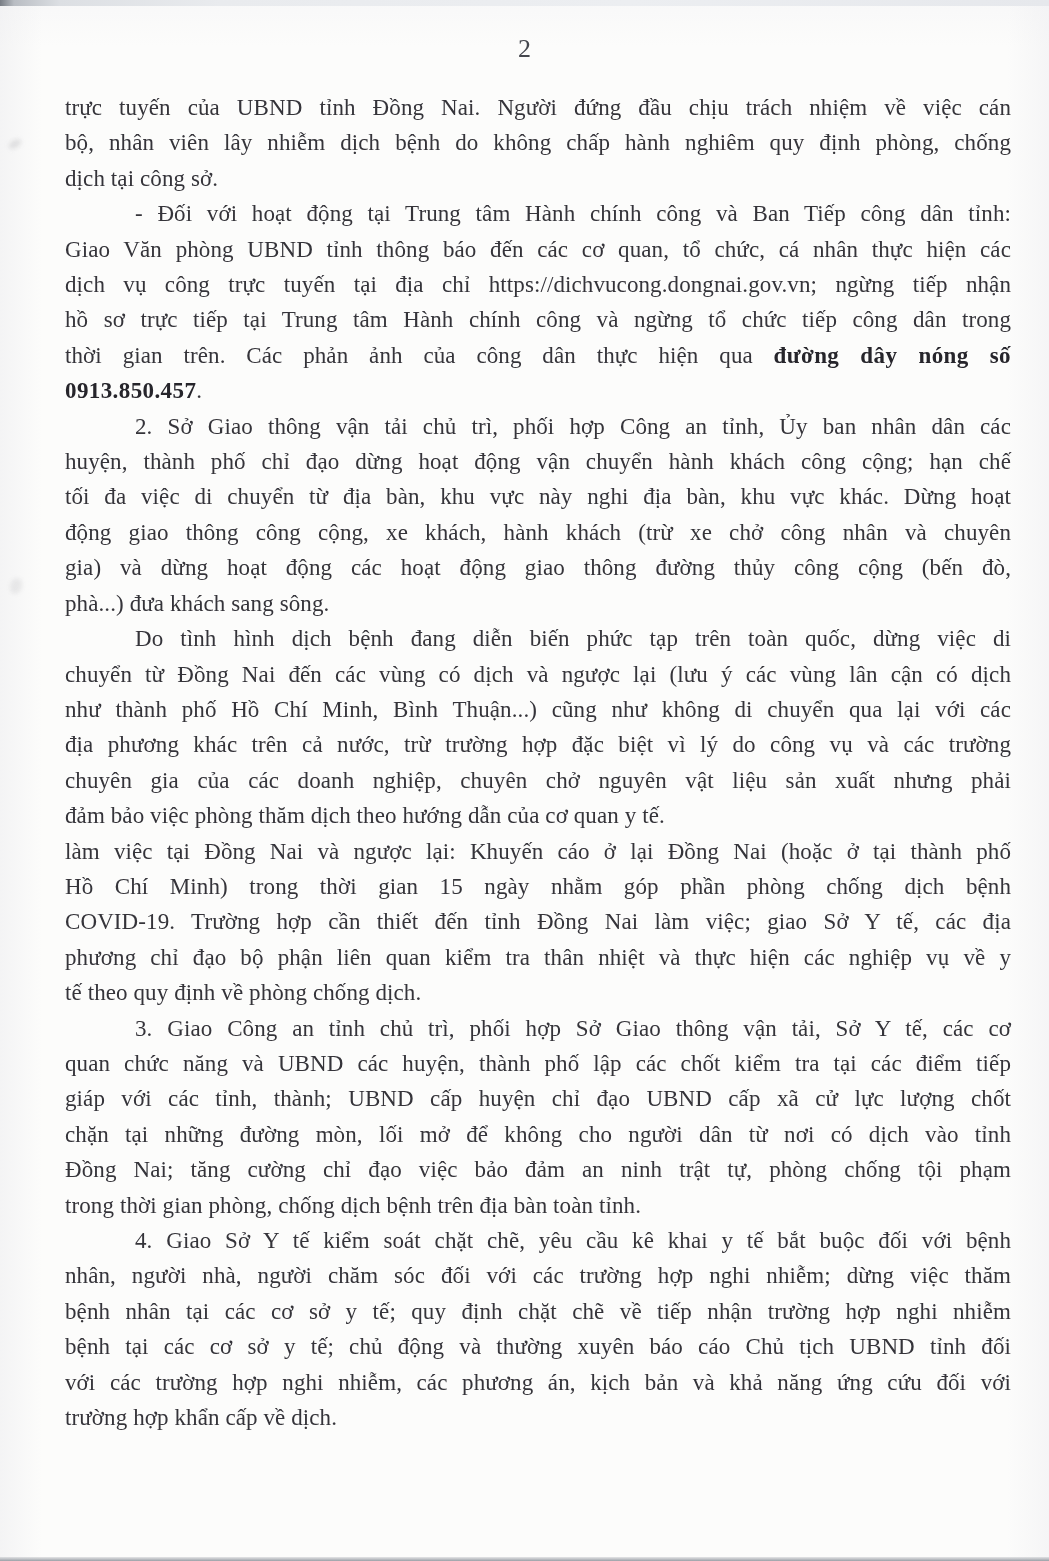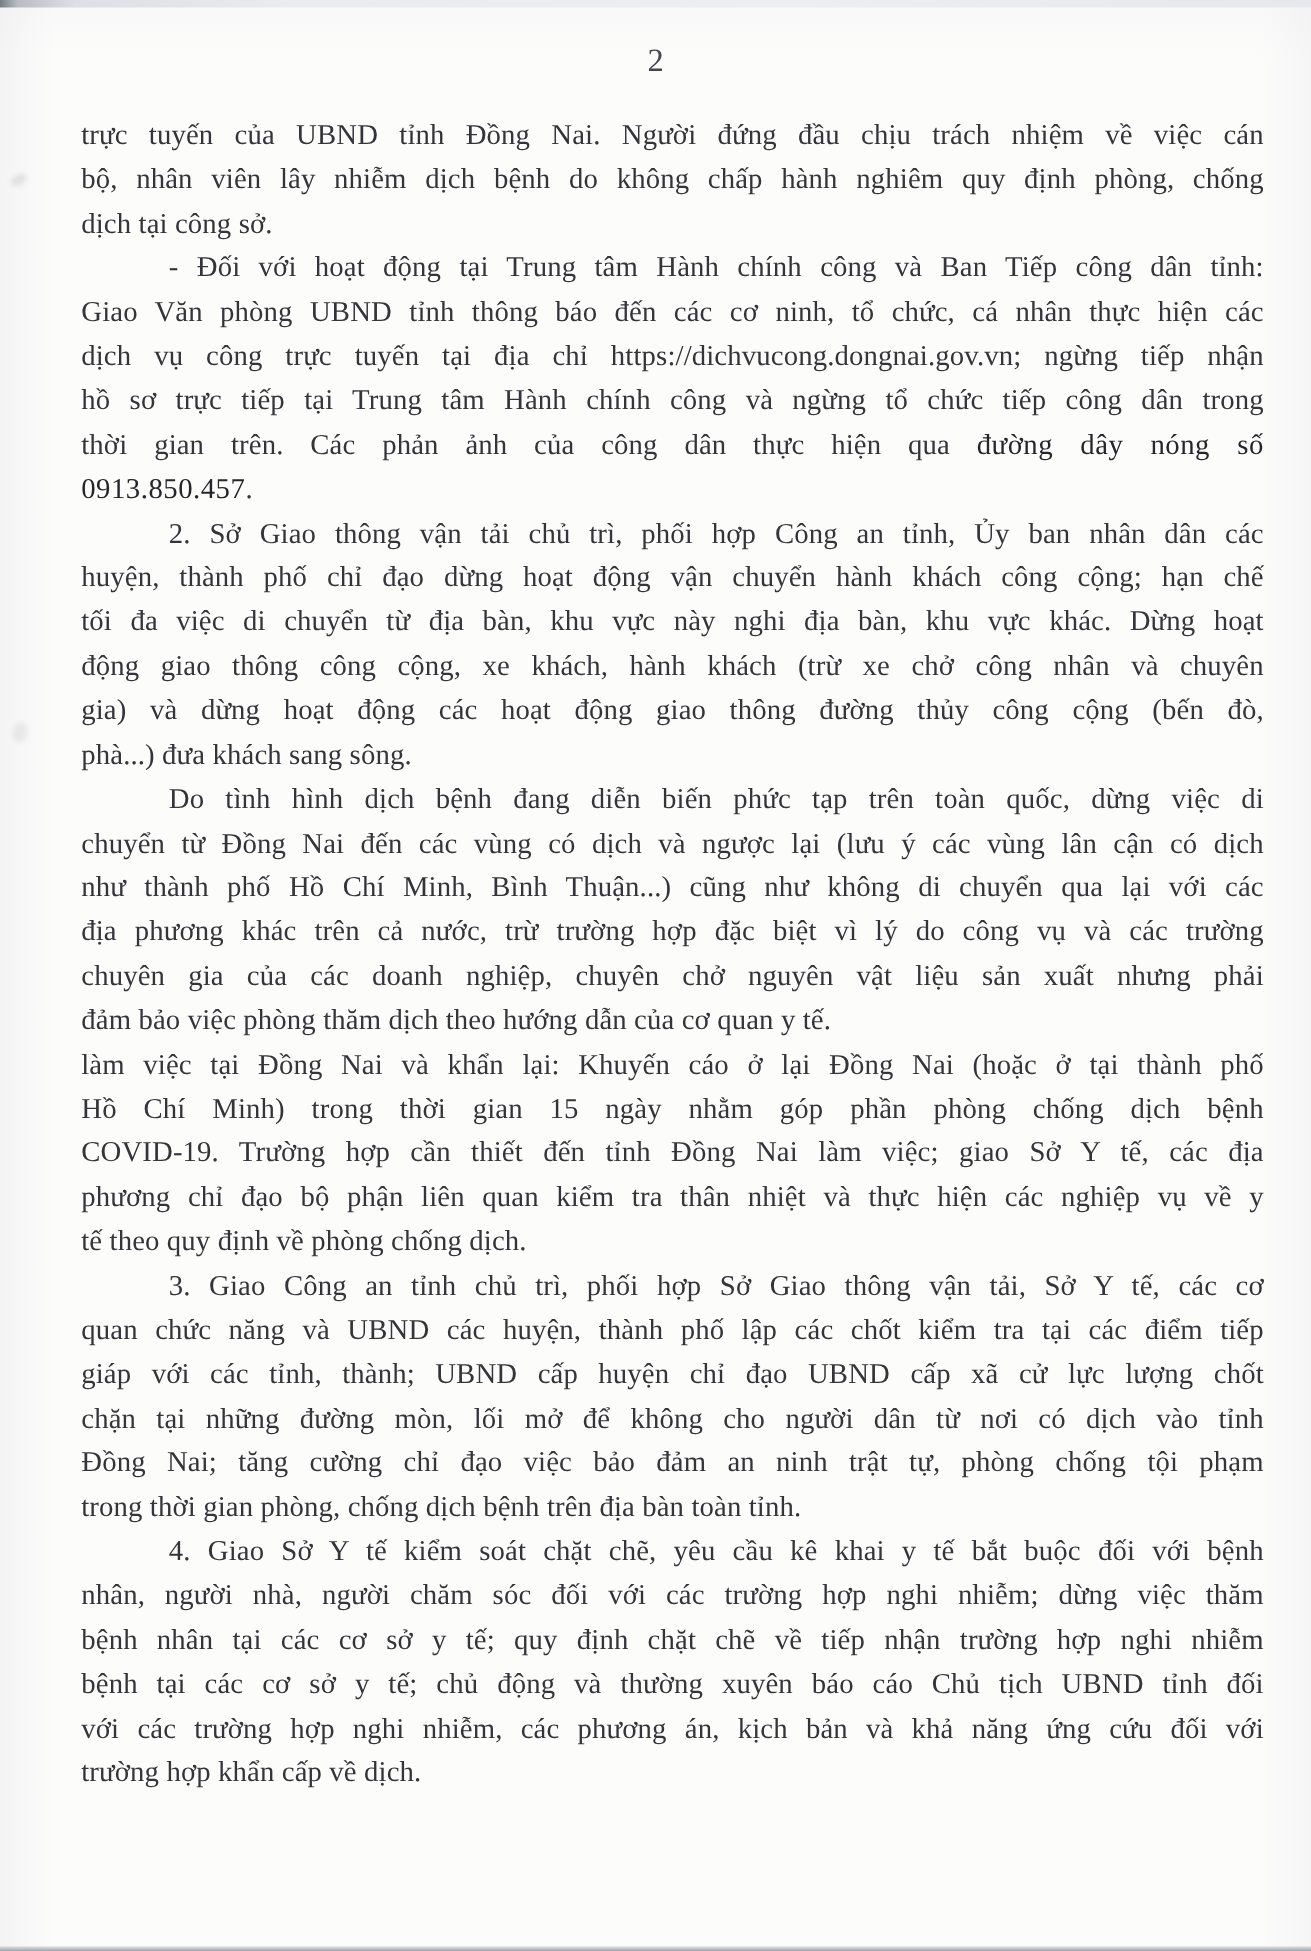--- a/index.html
+++ b/index.html
@@ -57,21 +57,21 @@
     white-space: normal;
     min-height: 35.4px;
   }
   .line.j {
     text-align-last: justify;
   }
   .line.ind {
     text-indent: 70px;
   }
   .b {
-    font-weight: 400;
+    font-weight: 700;
     color: #26252b;
     letter-spacing: 0.4px;
   }
   .smudge {
     position: absolute;
     background: rgba(120,122,128,0.18);
     border-radius: 50%;
     filter: blur(2px);
   }
   .smudge.s1 { left: 8px; top: 140px; width: 14px; height: 8px; transform: rotate(-30deg); }
@@ -81,38 +81,38 @@
 <body>
 
 <div class="page">
   <div class="edge-top"></div>
   <div class="page-number">2</div>
   <div class="content" id="doc-content">
       <div class="line j"><span>trực tuyến của UBND tỉnh Đồng Nai. Người đứng đầu chịu trách nhiệm về việc cán</span></div>
       <div class="line j"><span>bộ, nhân viên lây nhiễm dịch bệnh do không chấp hành nghiêm quy định phòng, chống</span></div>
       <div class="line"><span>dịch tại công sở.</span></div>
       <div class="line j ind"><span>- Đối với hoạt động tại Trung tâm Hành chính công và Ban Tiếp công dân tỉnh:</span></div>
-      <div class="line j"><span>Giao Văn phòng UBND tỉnh thông báo đến các cơ ninh, tổ chức, cá nhân thực hiện các</span></div>
+      <div class="line j"><span>Giao Văn phòng UBND tỉnh thông báo đến các cơ quan, tổ chức, cá nhân thực hiện các</span></div>
       <div class="line j"><span>dịch vụ công trực tuyến tại địa chỉ https://dichvucong.dongnai.gov.vn; ngừng tiếp nhận</span></div>
       <div class="line j"><span>hồ sơ trực tiếp tại Trung tâm Hành chính công và ngừng tổ chức tiếp công dân trong</span></div>
       <div class="line j"><span>thời gian trên. Các phản ảnh của công dân thực hiện qua </span><span class="b">đường dây nóng số</span></div>
       <div class="line"><span class="b">0913.850.457</span><span>.</span></div>
       <div class="line j ind"><span>2. Sở Giao thông vận tải chủ trì, phối hợp Công an tỉnh, Ủy ban nhân dân các</span></div>
       <div class="line j"><span>huyện, thành phố chỉ đạo dừng hoạt động vận chuyển hành khách công cộng; hạn chế</span></div>
       <div class="line j"><span>tối đa việc di chuyển từ địa bàn, khu vực này nghi địa bàn, khu vực khác. Dừng hoạt</span></div>
       <div class="line j"><span>động giao thông công cộng, xe khách, hành khách (trừ xe chở công nhân và chuyên</span></div>
       <div class="line j"><span>gia) và dừng hoạt động các hoạt động giao thông đường thủy công cộng (bến đò,</span></div>
       <div class="line"><span>phà...) đưa khách sang sông.</span></div>
       <div class="line j ind"><span>Do tình hình dịch bệnh đang diễn biến phức tạp trên toàn quốc, dừng việc di</span></div>
       <div class="line j"><span>chuyển từ Đồng Nai đến các vùng có dịch và ngược lại (lưu ý các vùng lân cận có dịch</span></div>
       <div class="line j"><span>như thành phố Hồ Chí Minh, Bình Thuận...) cũng như không di chuyển qua lại với các</span></div>
       <div class="line j"><span>địa phương khác trên cả nước, trừ trường hợp đặc biệt vì lý do công vụ và các trường</span></div>
       <div class="line j"><span>chuyên gia của các doanh nghiệp, chuyên chở nguyên vật liệu sản xuất nhưng phải</span></div>
       <div class="line"><span>đảm bảo việc phòng thăm dịch theo hướng dẫn của cơ quan y tế.</span></div>
-      <div class="line j"><span>làm việc tại Đồng Nai và khẩn lại: Khuyến cáo ở lại Đồng Nai (hoặc ở tại thành phố</span></div>
+      <div class="line j"><span>làm việc tại Đồng Nai và ngược lại: Khuyến cáo ở lại Đồng Nai (hoặc ở tại thành phố</span></div>
       <div class="line j"><span>Hồ Chí Minh) trong thời gian 15 ngày nhằm góp phần phòng chống dịch bệnh</span></div>
       <div class="line j"><span>COVID-19. Trường hợp cần thiết đến tỉnh Đồng Nai làm việc; giao Sở Y tế, các địa</span></div>
       <div class="line j"><span>phương chỉ đạo bộ phận liên quan kiểm tra thân nhiệt và thực hiện các nghiệp vụ về y</span></div>
       <div class="line"><span>tế theo quy định về phòng chống dịch.</span></div>
       <div class="line j ind"><span>3. Giao Công an tỉnh chủ trì, phối hợp Sở Giao thông vận tải, Sở Y tế, các cơ</span></div>
       <div class="line j"><span>quan chức năng và UBND các huyện, thành phố lập các chốt kiểm tra tại các điểm tiếp</span></div>
       <div class="line j"><span>giáp với các tỉnh, thành; UBND cấp huyện chỉ đạo UBND cấp xã cử lực lượng chốt</span></div>
       <div class="line j"><span>chặn tại những đường mòn, lối mở để không cho người dân từ nơi có dịch vào tỉnh</span></div>
       <div class="line j"><span>Đồng Nai; tăng cường chỉ đạo việc bảo đảm an ninh trật tự, phòng chống tội phạm</span></div>
       <div class="line"><span>trong thời gian phòng, chống dịch bệnh trên địa bàn toàn tỉnh.</span></div>

